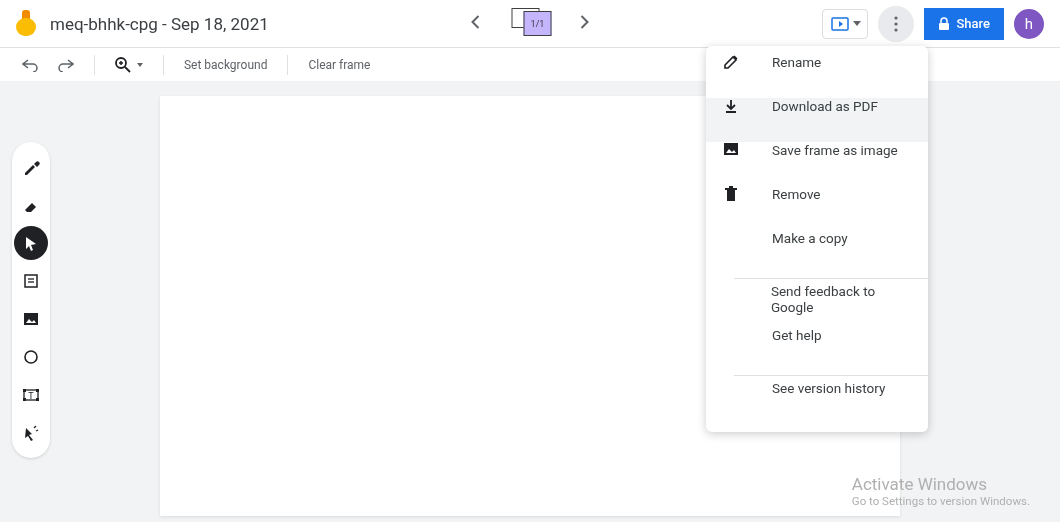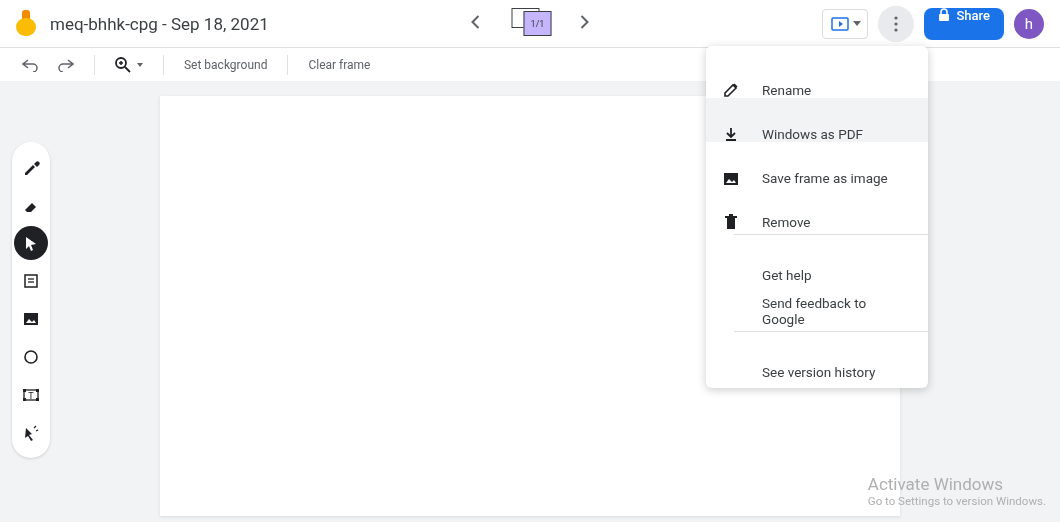--- a/index.html
+++ b/index.html
@@ -11,36 +11,36 @@
   .title { font-size: 17px; color: #3c4043; }
   .frame-nav { position: absolute; left: 50%; transform: translateX(-50%); display: flex; align-items: center; gap: 28px; }
   .chev { color: #5f6368; cursor: pointer; }
   .frame-ind { position: relative; }
   .frame-back { width: 28px; height: 20px; border: 1.5px solid #3c4043; position: absolute; top: -3px; left: 3px; }
   .frame-front { width: 28px; height: 25px; border: 1.5px solid #3c4043; background: #c4b5fd; position: relative; font-size: 9px; display: flex; align-items: center; justify-content: center; color: #3c4043; margin-left: 15px; }
   .header-right { margin-left: auto; display: flex; align-items: center; gap: 10px; }
   .present { border: 1px solid #dadce0; border-radius: 4px; height: 30px; display: flex; align-items: center; gap: 4px; padding: 0 6px 0 8px; cursor: pointer; }
   .present svg { fill: #1a73e8; }
   .more { width: 36px; height: 36px; border-radius: 50%; background: #e8eaed; display: flex; align-items: center; justify-content: center; cursor: pointer; }
-  .share { background: #1a73e8; color: #fff; border-radius: 8px; height: 32px; display: flex; gap: 6px; padding: 0 14px; font-size: 13px; font-weight: 500; cursor: pointer; }
+  .share { background: #1a73e8; color: #fff; border-radius: 0; height: 32px; display: flex; align-items: center; gap: 6px; padding: 0 14px; font-size: 13px; font-weight: 500; cursor: pointer; }
   .avatar { width: 30px; height: 30px; border-radius: 50%; background: #7e57c2; color: #fff; display: flex; align-items: center; justify-content: center; font-size: 15px; cursor: pointer; }
   .toolbar2 { display: flex; align-items: center; height: 34px; padding: 0 22px; gap: 20px; border-bottom: 1px solid #f1f1f1; color: #5f6368; font-size: 12px; }
   .tb-btn { cursor: pointer; display:flex; align-items:center; }
   .tb-div { width: 1px; height: 20px; background: #e0e0e0; }
   .workspace { position: relative; background: #f1f3f4; height: calc(522px - 48px - 34px); }
   .side-tools { position: absolute; left: 12px; top: 60px; width: 38px; background: #fff; border-radius: 24px; box-shadow: 0 1px 3px rgba(0,0,0,0.15); display: flex; flex-direction: column; align-items: center; padding: 8px 0; gap: 4px; }
   .tool { width: 34px; height: 34px; display: flex; align-items: center; justify-content: center; cursor: pointer; color: #3c4043; border-radius: 50%; }
   .tool.active { background: #202124; color: #fff; }
   .canvas { position: absolute; left: 160px; top: 14px; width: 740px; height: 420px; background: #fff; box-shadow: 0 1px 3px rgba(0,0,0,0.1); }
   .menu { position: absolute; top: 46px; right: 132px; width: 222px; background: #fff; border-radius: 6px; box-shadow: 0 2px 10px rgba(0,0,0,0.2); padding: 8px 0; z-index: 10; }
-  .menu-item { display: flex; align-items: flex-end; height: 44px; padding: 0 16px; font-size: 13.5px; color: #3c4043; cursor: pointer; gap: 22px; }
+  .menu-item { display: flex; align-items: flex-start; height: 44px; padding: 0 16px; font-size: 13.5px; color: #3c4043; cursor: pointer; gap: 32px; }
   .menu-item.hover { background: #f1f3f4; }
   .menu-icon { width: 18px; display: flex; justify-content: center; color: #3c4043; }
   .menu-sep { height: 1px; background: #e0e0e0; margin: 4px 0 4px 28px; }
-  .watermark { position: absolute; right: 14px; bottom: 14px; text-align: left; color: #b0b0b0; }
+  .watermark { position: absolute; right: 30px; bottom: 14px; text-align: left; color: #b0b0b0; }
   .watermark .l1 { font-size: 17px; }
   .watermark .l2 { font-size: 11.5px; }
 </style>
 </head>
 <body>
 
 <div class="header">
   <div class="logo">
     <div class="top"></div>
       <div class="bot"></div>
@@ -190,48 +190,52 @@
         </svg>
       </span>
     <span>Rename</span>
   </div>
   <div class="menu-item hover">
     <span class="menu-icon">
         <svg width="16" height="16" viewBox="0 0 16 16">
           <path d="M8 2 V10 M4 7 L8 11 L12 7 M3 14 H13" stroke="#202124" stroke-width="1.8" fill="none"></path>
         </svg>
       </span>
-    <span>Windows as PDF</span>
+    <span>Download as PDF</span>
   </div>
   <div class="menu-item">
     <span class="menu-icon">
         <svg width="16" height="14" viewBox="0 0 16 14">
           <rect x="1" y="1" width="14" height="12" fill="#202124"></rect>
           <path d="M3 11 L6 7 L9 10 L11 8 L13 11 Z" fill="#fff"></path>
         </svg>
       </span>
     <span>Save frame as image</span>
   </div>
   <div class="menu-item">
     <span class="menu-icon">
         <svg width="14" height="16" viewBox="0 0 14 16">
           <rect x="3" y="4" width="8" height="11" fill="#202124"></rect>
           <rect x="1" y="2" width="12" height="2" fill="#202124"></rect>
           <rect x="5" y="0" width="4" height="2" fill="#202124"></rect>
         </svg>
       </span>
     <span>Remove</span>
   </div>
+  <div class="menu-item">
+    <span class="menu-icon"></span>
+    <span>Make a copy</span>
+  </div>
   <div class="menu-sep"></div>
   <div class="menu-item">
     <span class="menu-icon"></span>
+    <span>Send feedback to Google</span>
+  </div>
+  <div class="menu-item">
+    <span class="menu-icon"></span>
     <span>Get help</span>
   </div>
-  <div class="menu-item">
-    <span class="menu-icon"></span>
-    <span>Send feedback to Google</span>
-  </div>
   <div class="menu-sep"></div>
   <div class="menu-item">
     <span class="menu-icon"></span>
     <span>See version history</span>
   </div>
 </div>
 
 </body></html>

